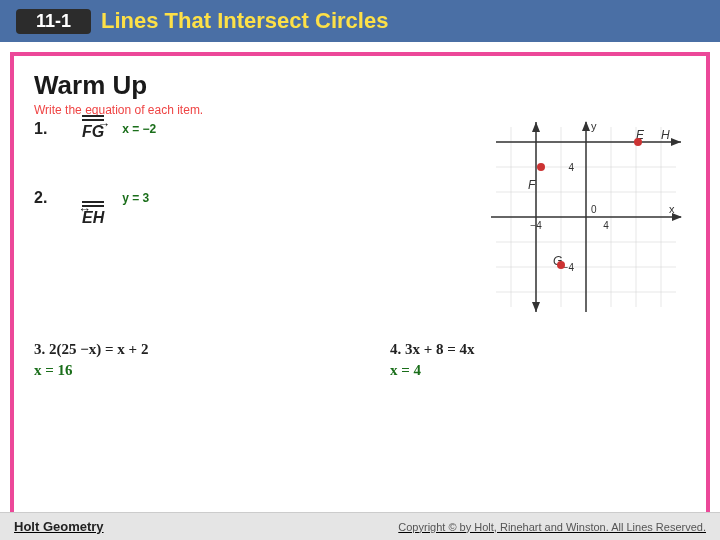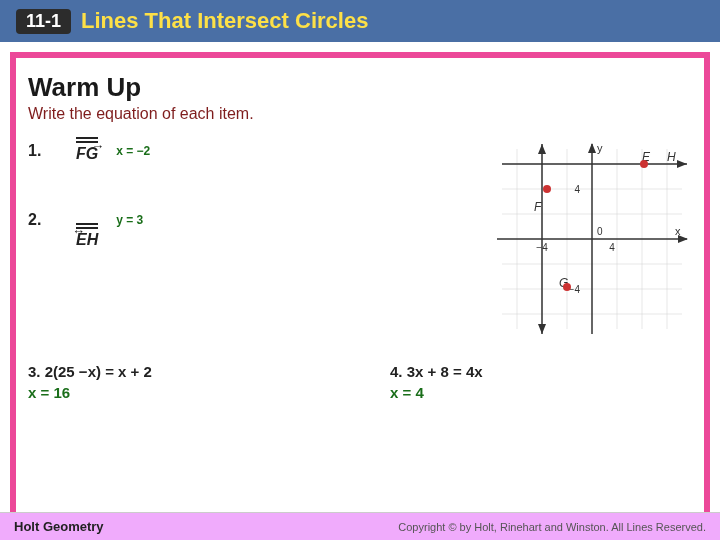--- a/index.html
+++ b/index.html
@@ -17,48 +17,47 @@
       padding: 8px 16px;
       display: flex;
       align-items: center;
       gap: 10px;
     }
     .header-badge {
       background: #2c2c2c;
       color: #fff;
       font-size: 18px;
       font-weight: bold;
-      padding: 2px 10px;
+      padding: 2px 20px;
       border-radius: 4px;
     }
     .header-title {
       color: #fde047;
       font-size: 22px;
       font-weight: bold;
     }
 
     
     .main {
       background: #fff;
       margin: 10px;
-      border: 6px solid #ec4899;
-      padding: 14px 12px;
+      border: 4px solid #ec4899;
+      padding: 14px 20px;
       height: 470px;
     }
 
     .warm-up-title {
       font-size: 26px;
       font-weight: bold;
       color: #1a1a1a;
       margin-bottom: 2px;
     }
     .subtitle {
-      font-size: 16px;
-      color: #7f1d1d;
-      margin-bottom: 16px;
+      font-size: 12px;
+      color: #ef4444;
     }
 
     
     .content-area {
       display: flex;
       gap: 20px;
     }
     .left-problems {
       flex: 1;
     }
@@ -98,20 +97,21 @@
     }
 
     
     .bottom-problems {
       display: flex;
       gap: 60px;
       margin-top: 24px;
     }
     .bottom-problem {
       flex: 1;
+      font-family: Liberation Serif, serif;
     }
     .bottom-eq {
       font-size: 15px;
       color: #222;
       font-weight: bold;
     }
     .bottom-answer {
       font-size: 15px;
       color: #1a6e1a;
       font-weight: bold;
@@ -125,26 +125,27 @@
       position: relative;
       flex-shrink: 0;
     }
 
     
     .footer {
       display: flex;
       justify-content: space-between;
       align-items: center;
       padding: 6px 14px;
-      background: #f0abfc;
+      background: #e5e5e5;
       border-top: 1px solid #ccc;
       position: absolute;
       bottom: 0;
       left: 0;
       right: 0;
+      text-decoration: underline;
     }
     .footer-left {
       font-size: 13px;
       font-weight: bold;
       color: #222;
     }
     .footer-right {
       font-size: 11px;
       color: #555;
     }

